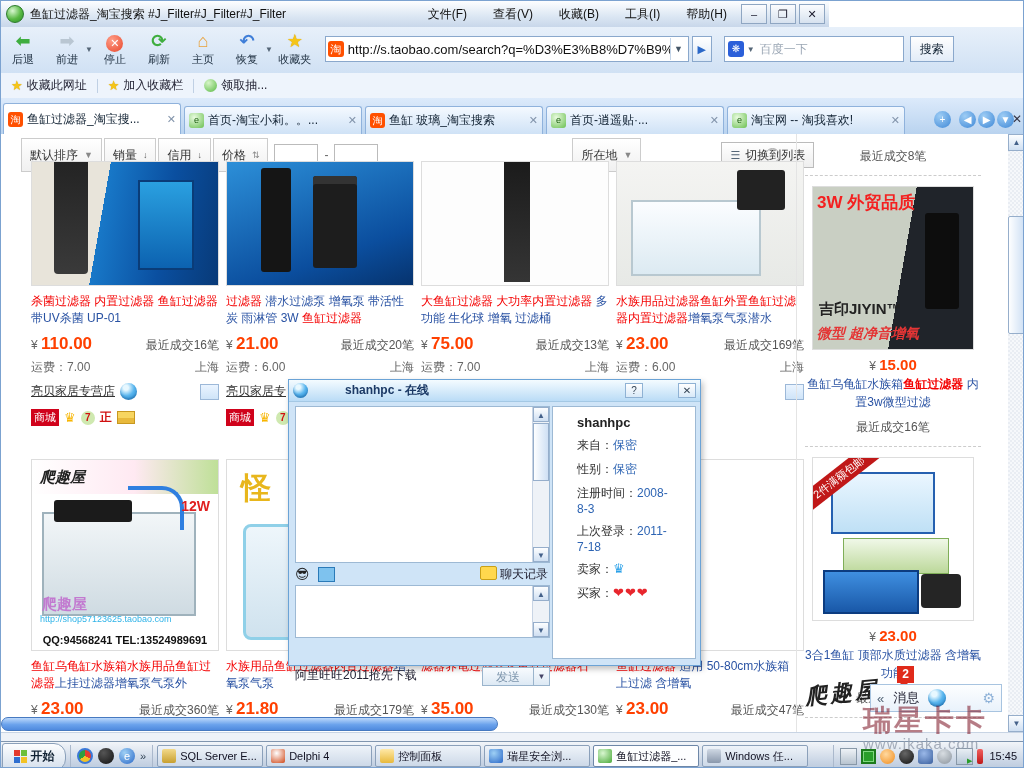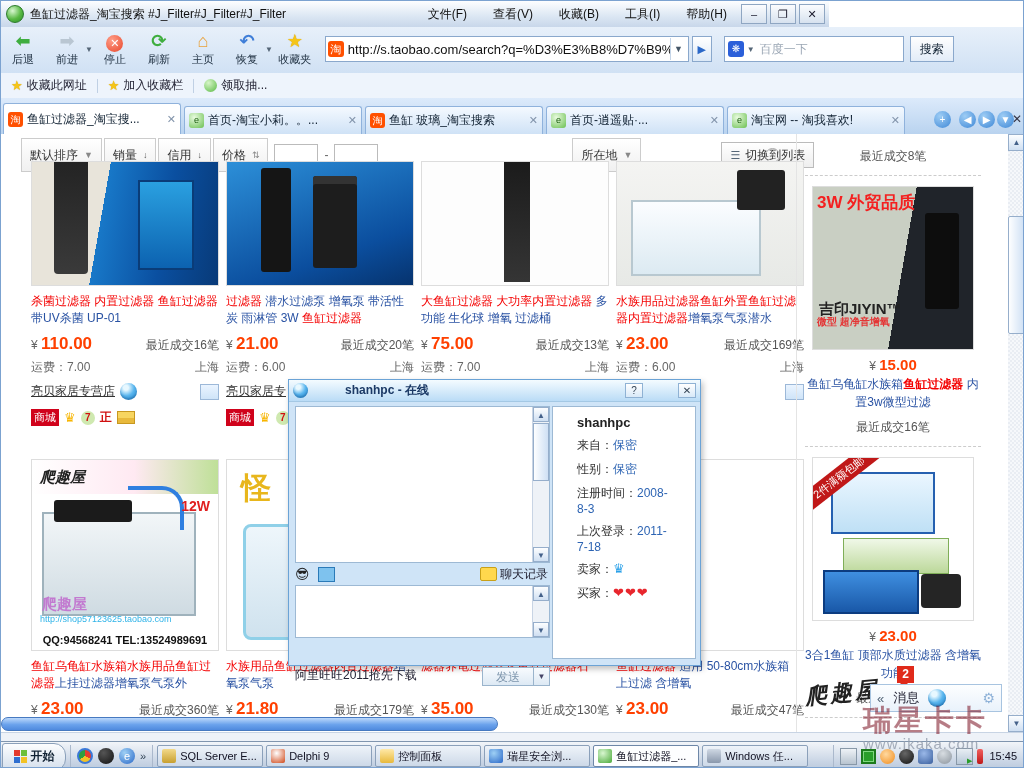--- a/index.html
+++ b/index.html
@@ -143,21 +143,21 @@
   .img8:before{content:"";position:absolute;left:-30px;top:24px;width:110px;height:70px;background:linear-gradient(#3f8fd8,#1a5fae);border:2px solid #0c447e;}
   .img8:after{content:"";position:absolute;left:24px;top:110px;width:56px;height:44px;background:#252525;border-radius:4px;}
   
   #sidebar{position:absolute;left:795px;top:0px;width:192px;height:598px;border-left:1px solid #e4e4e4;}
   .sb-head{margin-top:14px;text-align:center;color:#555;}
   .sb-div{border-top:1px dashed #ccc;margin:10px 8px 0 8px;}
   .sb-img{position:relative;margin:10px auto 0 auto;width:160px;height:162px;border:1px solid #ddd;overflow:hidden;}
   #sb-img1{background:linear-gradient(100deg,#c9cfc3 55%,#20242a 55%);}
   #sb-img1 .top-red{position:absolute;left:4px;top:4px;color:#f42020;font-size:17px;font-weight:bold;}
   #sb-img1 .brand{position:absolute;left:6px;bottom:30px;color:#222;font-size:15px;font-weight:bold;}
-  #sb-img1 .sub-red{position:absolute;left:4px;bottom:20px;color:#e43535;font-size:10px;font-weight:bold;}
+  #sb-img1 .sub-red{position:absolute;left:4px;bottom:6px;color:#e43535;font-size:14px;font-weight:bold;font-style:italic;}
   #sb-img1:after{content:"";position:absolute;right:14px;top:26px;width:34px;height:96px;background:#0d0d0d;border-radius:3px;}
   #sb-img2{background:#fff;}
   #sb-img2 .tank{position:absolute;left:18px;top:14px;width:100px;height:58px;background:linear-gradient(#eaf6ff,#bfe0f5);border:2px solid #2560b0;}
   #sb-img2 .box{position:absolute;left:30px;top:80px;width:104px;height:34px;background:linear-gradient(#f0f8e8,#bcd89a);border:1px solid #7fae58;}
   #sb-img2 .tray{position:absolute;left:10px;top:112px;width:92px;height:40px;background:linear-gradient(#3f8fe0,#1958a8);border:2px solid #0c3c80;}
   #sb-img2 .pump{position:absolute;right:12px;top:116px;width:40px;height:34px;background:#252525;border-radius:4px;}
   #sb-img2 .ribbon{position:absolute;left:-34px;top:10px;width:120px;transform:rotate(-38deg);background:#c01818;color:#fff;
     text-align:center;font-size:11px;padding:2px 0;}
   .sb-price{text-align:center;margin-top:6px;}
   .sb-price b{color:#ff4000;font-size:15px;}
@@ -200,21 +200,21 @@
   .msg-body{color:#111;line-height:18px;margin-left:6px;}
   .mini-scroll{position:absolute;right:0;top:0;width:16px;height:100%;background:#eef2f7;border-left:1px solid #c8d4e4;}
   .mini-scroll .up{position:absolute;top:0;}
   .mini-scroll .dn{position:absolute;bottom:0;}
   .mini-scroll .sbtn{position:absolute;width:16px;height:15px;}
   #hist-thumb{position:absolute;left:0;top:16px;width:16px;height:58px;border:1px solid #96aecb;
     background:linear-gradient(90deg,#fdfeff,#cfe0f4);box-sizing:border-box;}
   #chat-tools{position:absolute;left:6px;top:184px;width:253px;height:20px;display:flex;align-items:center;gap:8px;}
   #emoji-ico{font-size:14px;line-height:16px;}
   #shot-ico{width:15px;height:13px;background:#7ec2ee;border:1px solid #2a7ab8;}
-  #log-link{margin-left:auto;display:flex;align-items:center;gap:3px;color:#223;}
+  #log-link{margin-left:auto;display:flex;gap:3px;color:#223;}
   #log-ico{width:15px;height:12px;background:#ffd84d;border:1px solid #c8a018;border-radius:2px;}
   #chat-input{position:absolute;left:6px;top:205px;width:253px;height:51px;background:#fff;border:1px solid #9db9d4;}
   #chat-bottom{position:absolute;left:6px;top:260px;width:255px;height:22px;display:flex;margin-top:27px;}
   #promo-link{color:#223;}
   #send-btn{margin-left:auto;width:52px;height:19px;border:1px solid #9ab4cc;background:linear-gradient(#f8fbfe,#dde9f4);
     color:#7d95ac;text-align:center;line-height:18px;box-sizing:border-box;}
   #send-drop{width:16px;height:19px;border:1px solid #9ab4cc;border-left:none;background:linear-gradient(#f8fbfe,#dde9f4);
     color:#446;font-size:8px;text-align:center;line-height:18px;box-sizing:border-box;}
   #profile{position:absolute;left:263px;top:26px;width:144px;height:253px;background:#fff;border:1px solid #9db9d4;padding:6px 24px;box-sizing:border-box;}
   #profile-name{font-weight:bold;font-size:13px;color:#222;margin-top:2px;}
@@ -671,21 +671,21 @@
       <span class="ql-ico ql-3">e</span>
       <span class="ql-more">»</span>
     </div>
     <div id="taskbtns">
         <div class="taskbtn">
      <span class="tico tico-sql"></span>
      <span class="ttxt">SQL Server E...</span>
         </div>
         <div class="taskbtn">
      <span class="tico tico-delphi"></span>
-     <span class="ttxt">Delphi 9</span>
+     <span class="ttxt">Delphi 4</span>
         </div>
         <div class="taskbtn">
      <span class="tico tico-folder"></span>
      <span class="ttxt">控制面板</span>
         </div>
         <div class="taskbtn">
      <span class="tico tico-ie"></span>
      <span class="ttxt">瑞星安全浏...</span>
         </div>
         <div class="taskbtn active">

